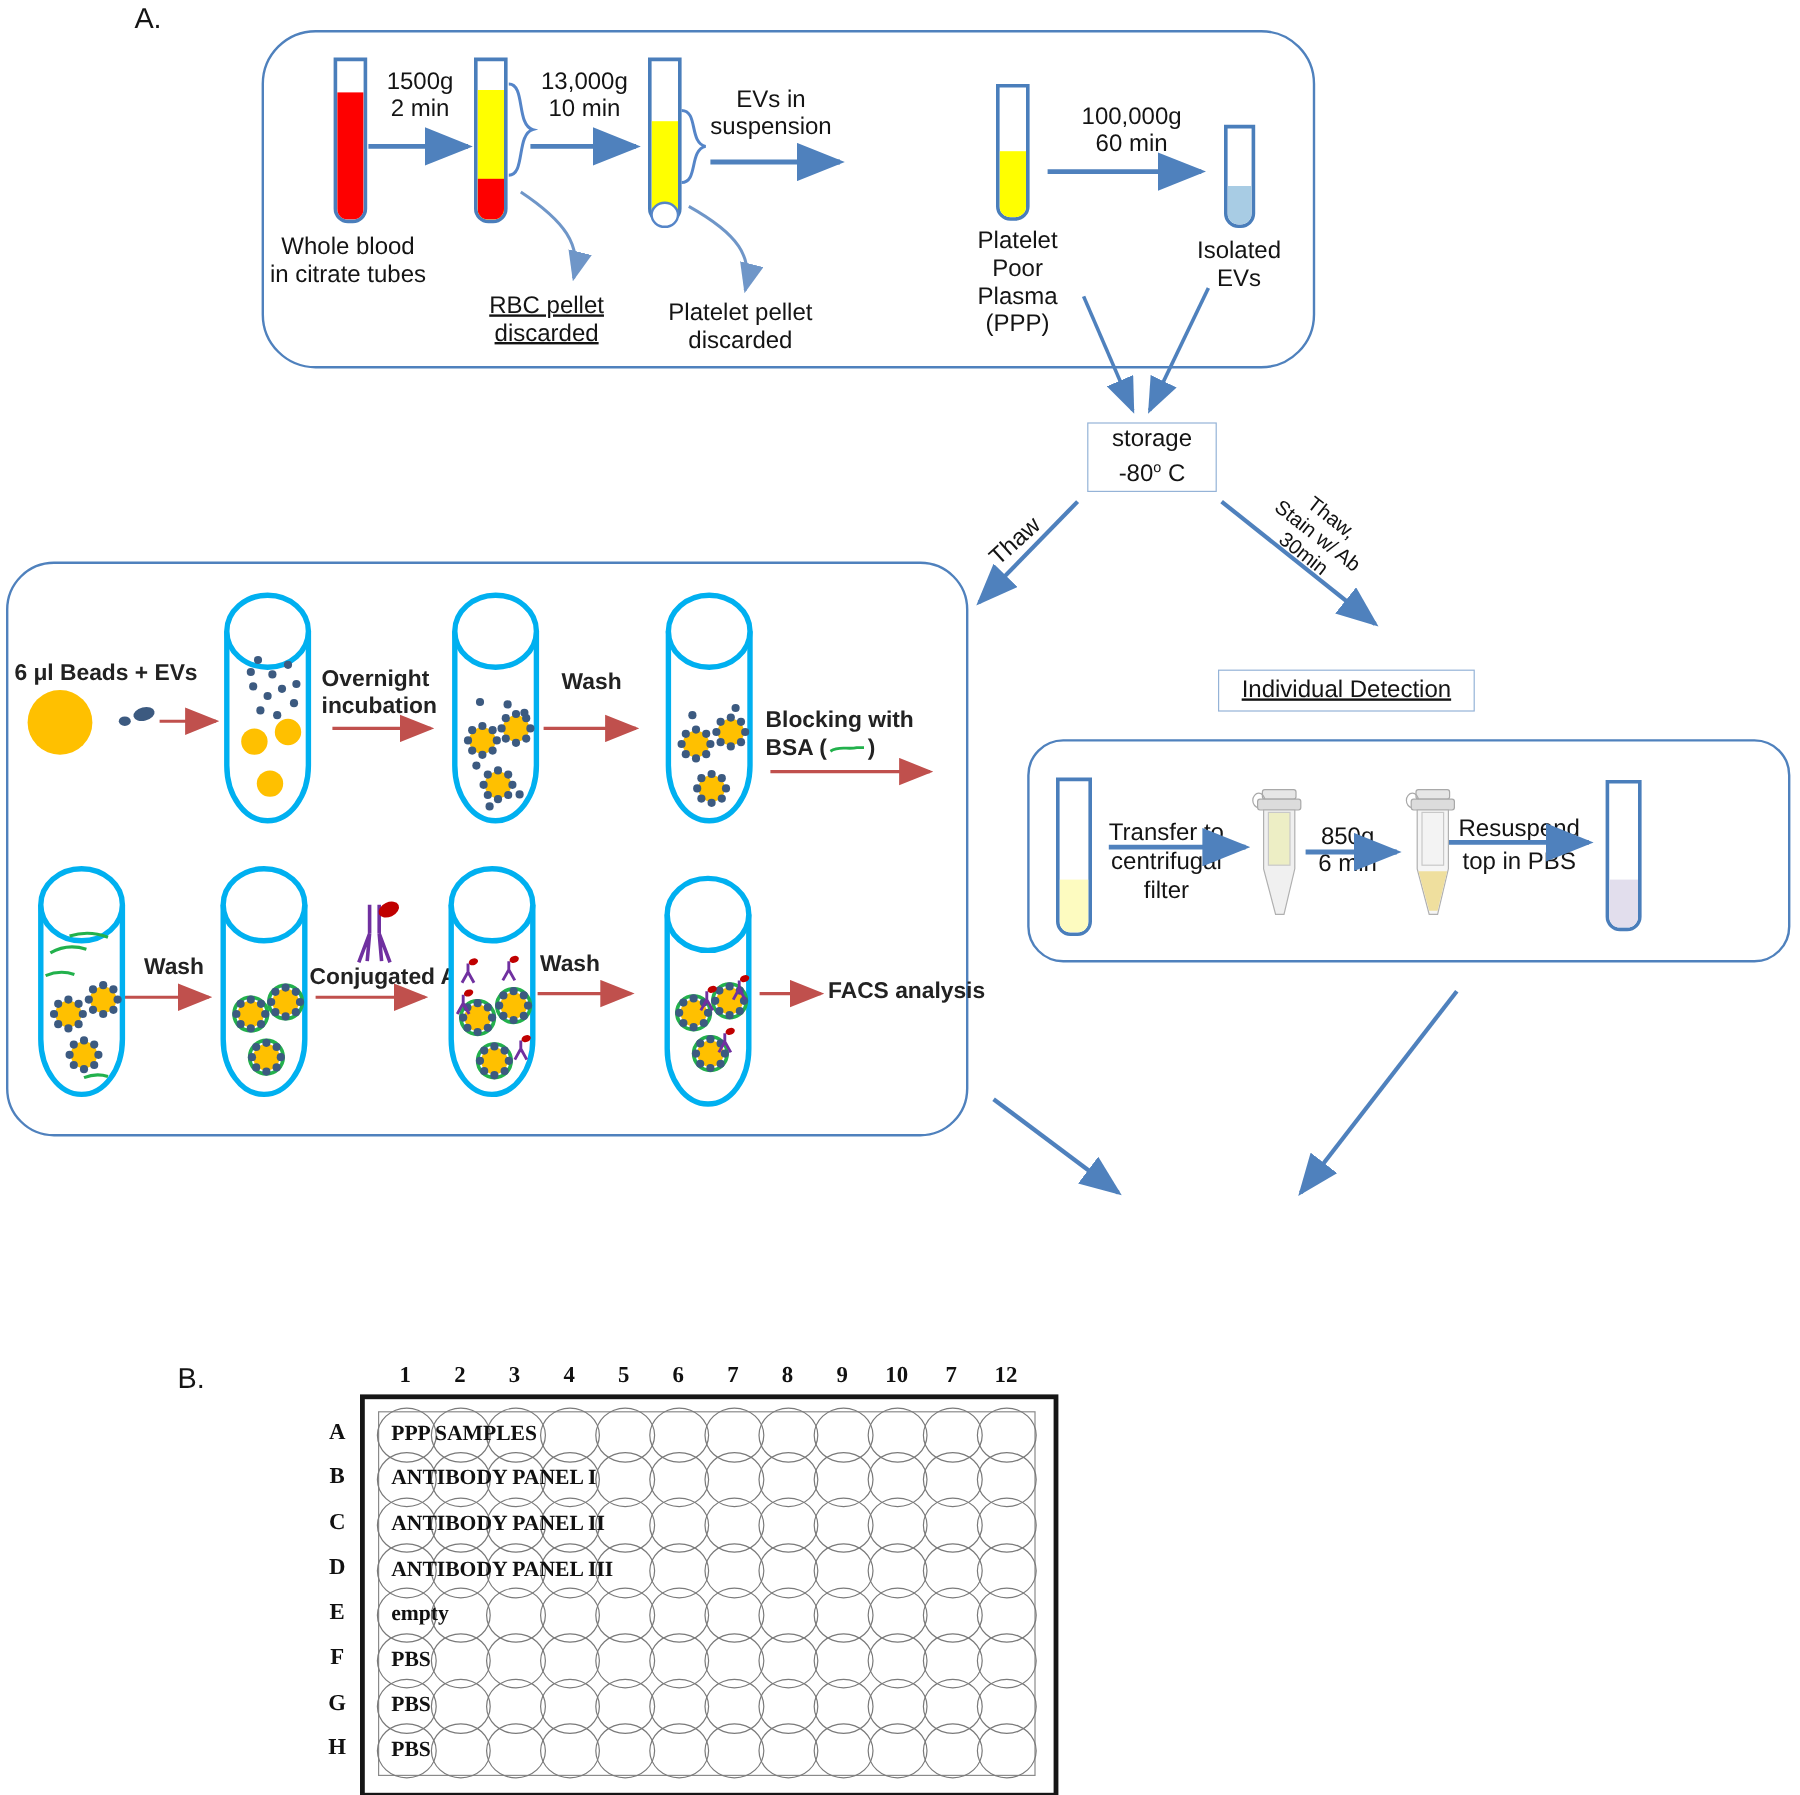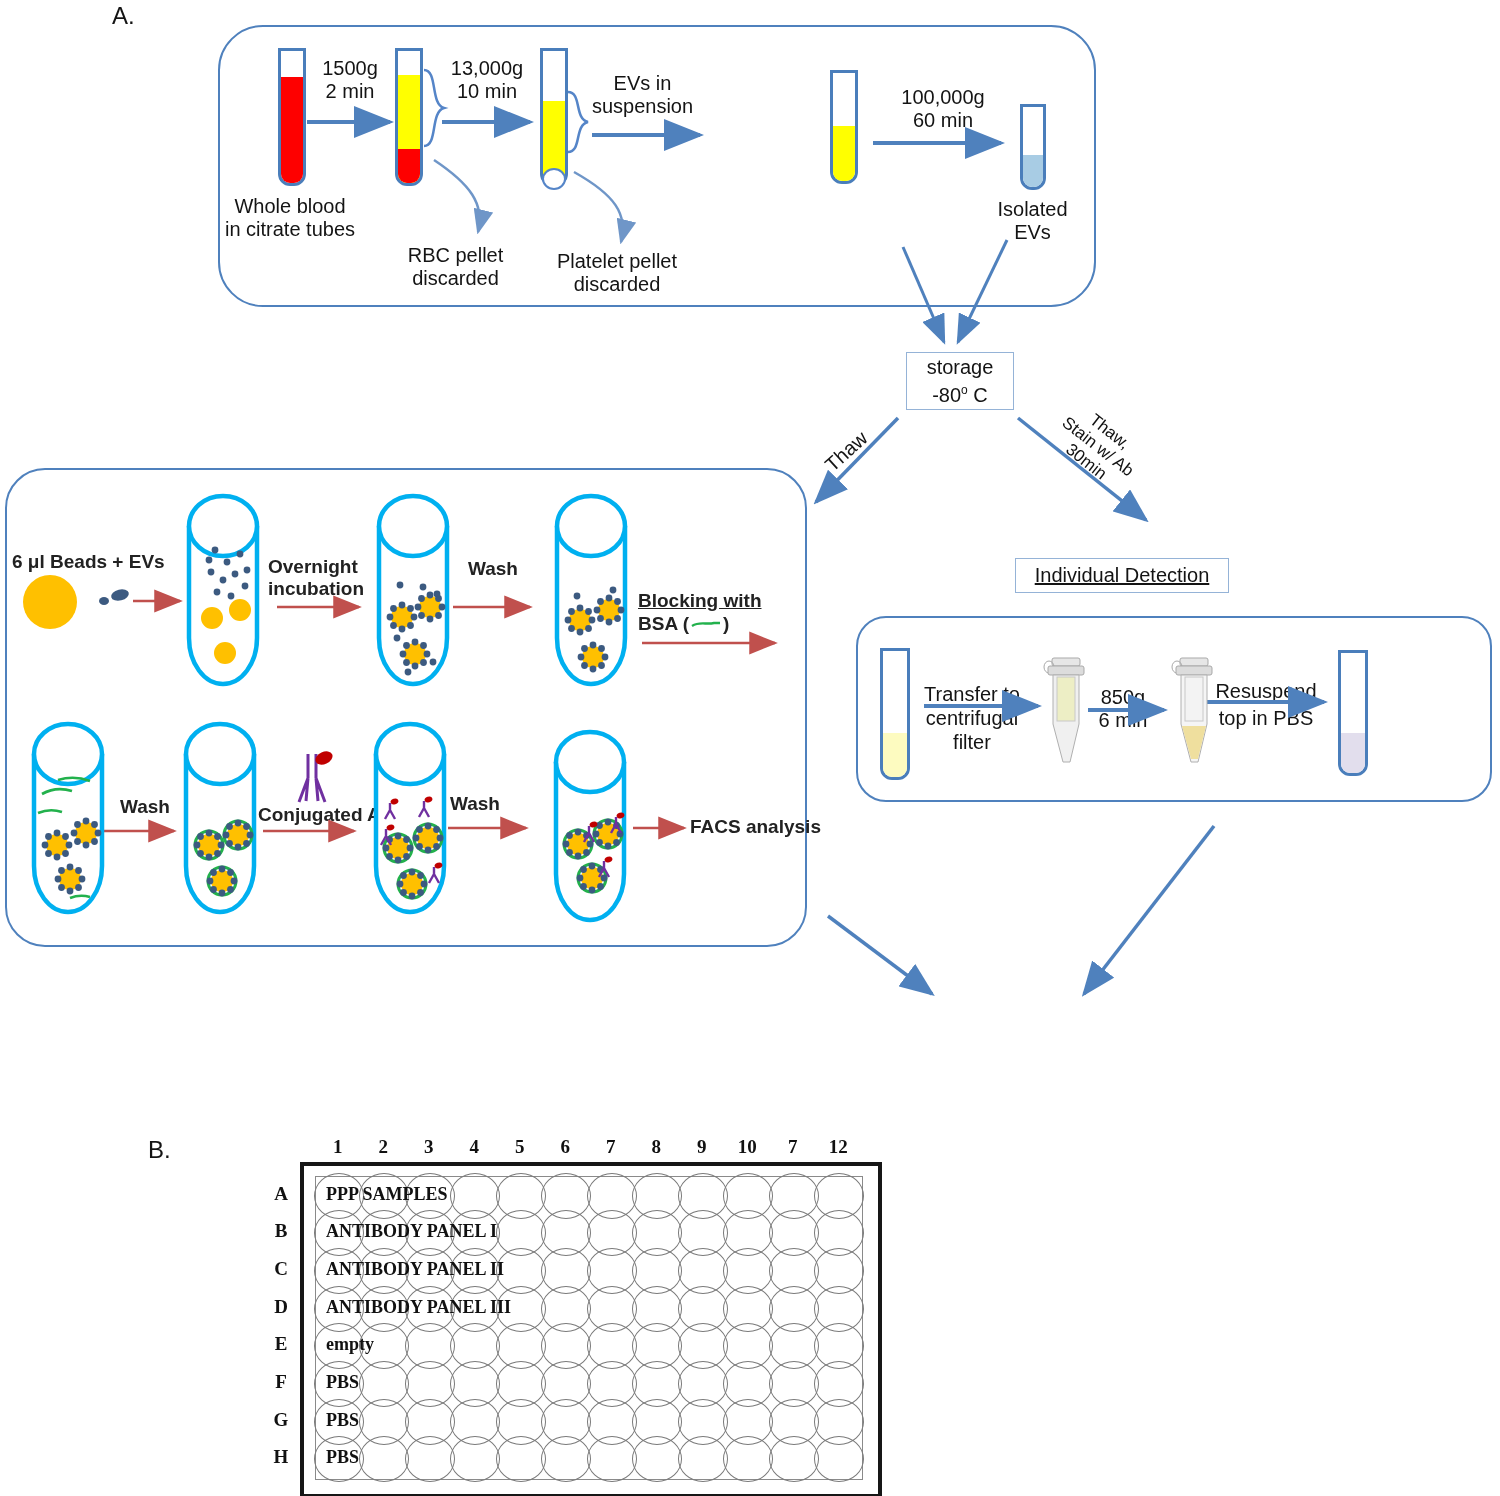--- a/index.html
+++ b/index.html
@@ -59,45 +59,48 @@
   <div class="abs txt ctr pre" style="left:305px;top:57px;width:90px;">1500g
 2 min</div>
   <div class="abs txt ctr pre" style="left:437px;top:57px;width:100px;">13,000g
 10 min</div>
   <div class="abs txt ctr pre" style="left:585px;top:72px;width:115px;">EVs in
 suspension</div>
   <div class="abs txt ctr pre" style="left:888px;top:86px;width:110px;">100,000g
 60 min</div>
   <div class="abs txt ctr pre" style="left:224px;top:195px;width:132px;">Whole blood
 in citrate tubes</div>
-  <div class="abs txt ctr pre" style="left:398px;top:244px;width:115px;">RBC pellet
+  <div class="abs txt ctr pre" style="left:398px;top:244px;width:115px;text-decoration:underline;">RBC pellet
 discarded</div>
   <div class="abs txt ctr pre" style="left:543px;top:250px;width:148px;">Platelet pellet
 discarded</div>
+  <div class="abs txt ctr pre" style="left:792px;top:190px;width:112px;">Platelet Poor
+Plasma
+(PPP)</div>
   <div class="abs txt ctr pre" style="left:990px;top:198px;width:85px;">Isolated
 EVs</div>
 
   <div class="abs smallbox" style="left:906px;top:352px;width:106px;height:56px;display:flex;flex-direction:column;align-items:center;justify-content:center;">
     <div class="txt">storage</div>
     <div class="txt"><span>-80</span><sup style="font-size:12px;">o</sup>&nbsp;<span>C</span></div>
   </div>
 
   <div class="abs txt rot" style="left:822px;top:440px;transform:rotate(-42deg);">Thaw</div>
   <div class="abs ctr pre rot" style="left:1036px;top:418px;width:124px;font-size:17px;line-height:19px;transform:rotate(38deg);">Thaw,
 Stain w/ Ab
 30min</div>
 
 
   <div class="abs bigbox" style="left:5px;top:468px;width:798px;height:475px;border-radius:40px;"></div>
 
   <div class="abs b" style="left:12px;top:551px;">6 μl Beads + EVs</div>
   <div class="abs b pre" style="left:268px;top:556px;width:104px;">Overnight
 incubation</div>
   <div class="abs b" style="left:468px;top:558px;">Wash</div>
-  <div class="abs b" style="left:638px;top:590px;text-decoration:underline;">Blocking with</div>
+  <div class="abs b" style="left:638px;top:590px;">Blocking with</div>
   <div class="abs b" style="left:638px;top:613px;display:flex;align-items:center;">
     <span>BSA (</span>
     <svg width="34" height="14">
         <path d="M3,9 C11,4 17,8 25,6 L31,6" stroke="#22B14C" stroke-width="2.4" fill="none"></path>
       </svg>
     <span>)</span>
   </div>
   <div class="abs b" style="left:120px;top:796px;">Wash</div>
   <div class="abs b" style="left:258px;top:804px;">Conjugated Ab</div>
   <div class="abs b" style="left:450px;top:793px;">Wash</div>

